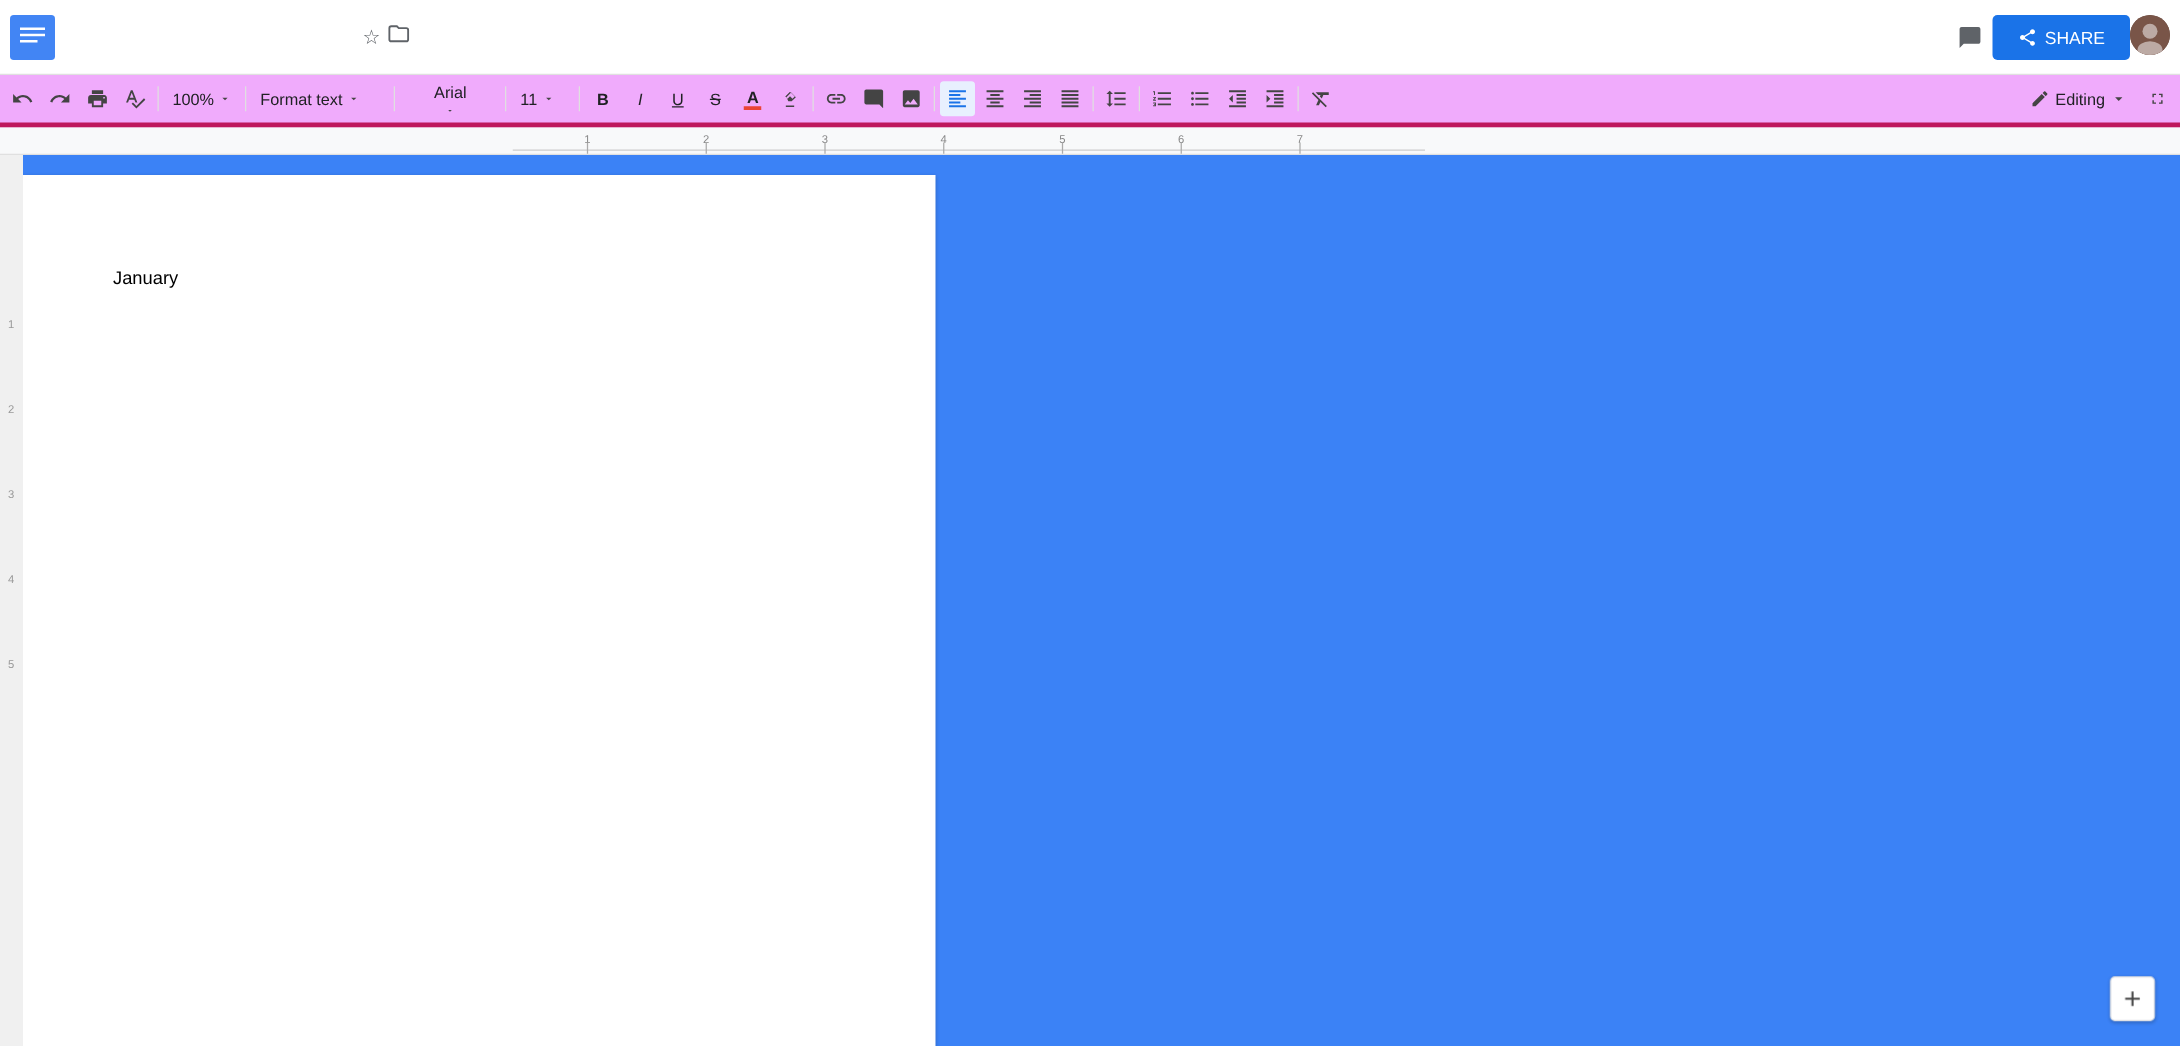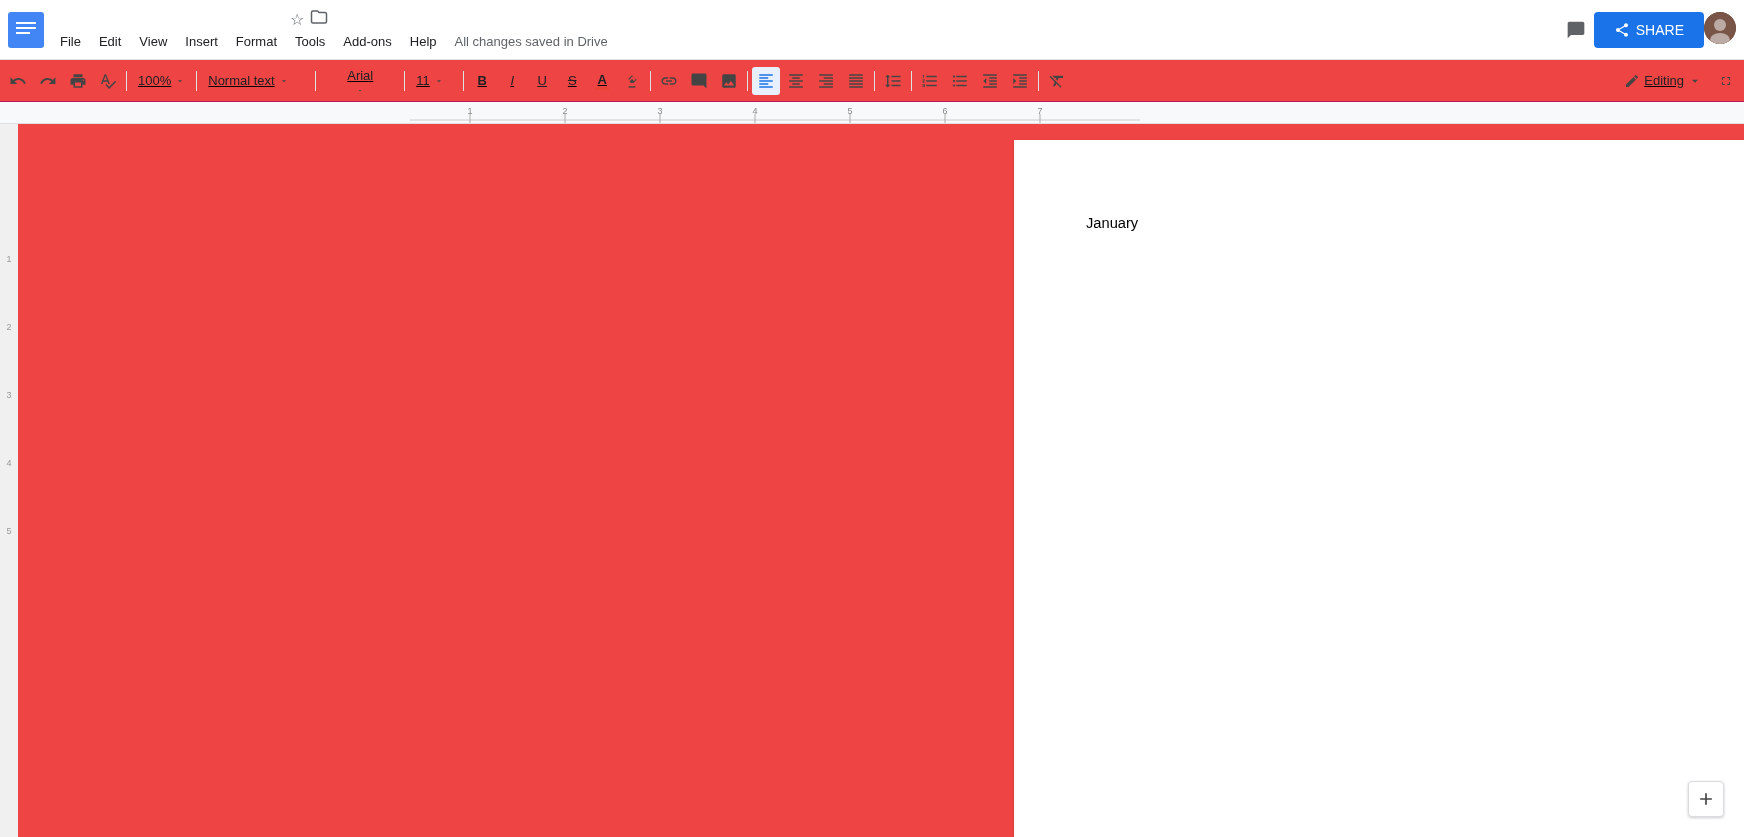--- a/index.html
+++ b/index.html
@@ -87,27 +87,26 @@
       border-radius: 50%;
       background: #6d4c41;
       overflow: hidden;
       flex-shrink: 0;
     }
 
     
     #toolbar {
       display: flex;
       align-items: center;
-      background: #ef4444;
+      background: #f0abfc;
       height: 42px;
       padding: 0 4px;
-      border-bottom: 1px solid #be185d;
+      border-bottom: 4px solid #be185d;
       gap: 2px;
       overflow: hidden;
-      text-decoration: underline;
     }
     .tb-btn {
       min-width: 28px; height: 28px;
       background: transparent;
       border: none;
       cursor: pointer;
       border-radius: 3px;
       display: flex; align-items: center; justify-content: center;
       font-size: 13px;
       color: #202124;
@@ -154,25 +153,25 @@
     }
 
     
     #main {
       display: flex;
       height: calc(837px - 60px - 42px - 22px);
       overflow: hidden;
     }
     #doc-area {
       flex: 1;
-      background: #ef4444;
+      background: #3b82f6;
       overflow-y: auto;
       display: flex;
       flex-direction: column;
-      align-items: flex-end;
+      align-items: flex-start;
       padding: 16px 0;
     }
     #page {
       width: 730px;
       min-height: 940px;
       background: #fff;
       box-shadow: 0 1px 3px rgba(0,0,0,0.2);
       padding: 72px 72px 72px 72px;
       position: relative;
     }
@@ -243,31 +242,20 @@
   <div id="title-area">
     <div id="doc-title-row">
       <input id="doc-title" type="text" style="font-size: 18px; border: none; outline: none; font-family: Arial;">
       <span id="star-icon">☆</span>
       <span id="folder-icon">
         <svg width="18" height="18" viewBox="0 0 24 24" fill="none">
           <path d="M10 4H4a2 2 0 00-2 2v12a2 2 0 002 2h16a2 2 0 002-2V8a2 2 0 00-2-2h-8l-2-2z" stroke="#5f6368" stroke-width="2" fill="none"></path>
         </svg>
       </span>
     </div>
-    <div id="menu-bar">
-      <span class="menu-item">File</span>
-      <span class="menu-item">Edit</span>
-      <span class="menu-item">View</span>
-      <span class="menu-item">Insert</span>
-      <span class="menu-item">Format</span>
-      <span class="menu-item">Tools</span>
-      <span class="menu-item">Add-ons</span>
-      <span class="menu-item">Help</span>
-      <span id="save-status">All changes saved in Drive</span>
-    </div>
   </div>
 
   <div id="title-right">
     <button id="comments-btn" title="Comments">
       <svg width="20" height="20" viewBox="0 0 24 24" fill="#5f6368">
         <path d="M20 2H4c-1.1 0-2 .9-2 2v18l4-4h14c1.1 0 2-.9 2-2V4c0-1.1-.9-2-2-2z"></path>
       </svg>
     </button>
     <button id="share-btn">
       <svg width="16" height="16" viewBox="0 0 24 24" fill="white">
@@ -316,21 +304,21 @@
   <button class="tb-dropdown">
     <span>100%</span>
     <svg width="10" height="10" viewBox="0 0 24 24" fill="#444">
         <path d="M7 10l5 5 5-5z"></path>
       </svg>
   </button>
 
   <div class="tb-sep"></div>
 
   <button class="tb-dropdown" style="min-width:110px;">
-    <span>Normal text</span>
+    <span>Format text</span>
     <svg width="10" height="10" viewBox="0 0 24 24" fill="#444">
         <path d="M7 10l5 5 5-5z"></path>
       </svg>
   </button>
 
   <div class="tb-sep"></div>
 
   <button class="tb-dropdown" style="min-width:80px;flex-direction:column;">
     <span>Arial</span>
     <svg width="10" height="10" viewBox="0 0 24 24" fill="#444">

